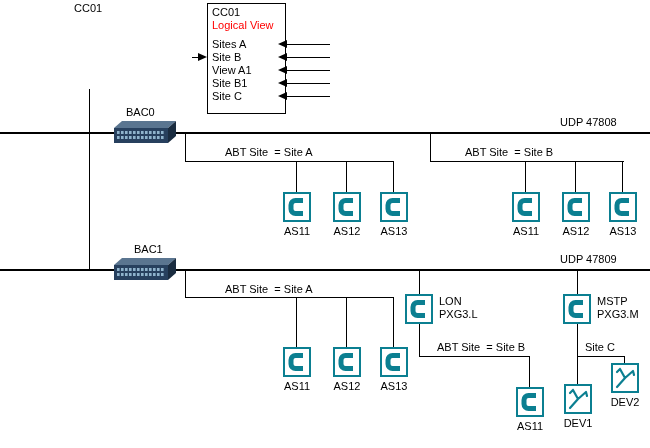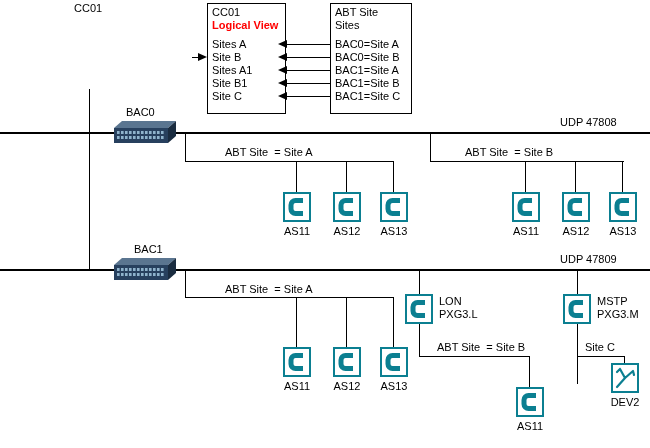--- a/index.html
+++ b/index.html
@@ -2,21 +2,21 @@
 <html><head>
 <meta charset="utf-8">
 <style>
   html,body{margin:0;padding:0;background:#fff;}
   .canvas{position:relative;width:650px;height:448px;background:#fff;overflow:hidden;
           font-family:"Liberation Sans",sans-serif;font-size:11px;color:#000;}
   .h{position:absolute;height:1px;background:#000;}
   .v{position:absolute;width:1px;background:#000;}
   .bus{height:2px;}
   .lbl{position:absolute;white-space:pre;line-height:12px;}
-  .red{color:#f00;font-weight:bold;}
+  .red{color:#f00;}
   .box{position:absolute;border:1px solid #000;background:#fff;padding:2px 4px;line-height:13px;}
   .gap{height:6px;}
   .driver{position:absolute;border:1px solid #4f81bd;background:#fff;display:flex;
           align-items:center;justify-content:center;color:#f00;}
   .arrow-left{position:absolute;width:0;height:0;border-top:4px solid transparent;
           border-bottom:4px solid transparent;border-right:9px solid #000;}
   .arrow-right{position:absolute;width:0;height:0;border-top:4px solid transparent;
           border-bottom:4px solid transparent;border-left:9px solid #000;}
   .device{position:absolute;width:36px;display:flex;flex-direction:column;align-items:center;}
   .dev-label{margin-top:3px;}
@@ -98,35 +98,25 @@
 
   <div class="h" style="left:192px;top:57px;width:7px"></div>
   <div class="arrow-right" style="left:198px;top:53px"></div>
 
   <div class="box" style="left:207px;top:3px;width:69px;height:105px">
     <div>CC01</div>
     <div class="red">Logical View</div>
     <div class="gap"></div>
     <div>Sites A</div>
     <div>Site B</div>
-    <div>Sites A1</div>
+    <div>View A1</div>
     <div>Site B1</div>
     <div>Site C</div>
   </div>
 
-  <div class="box" style="left:330px;top:3px;width:72px;height:105px">
-    <div>ABT Site</div>
-    <div>Sites</div>
-    <div class="gap"></div>
-    <div>BAC0=Site A</div>
-    <div>BAC0=Site B</div>
-    <div>BAC1=Site A</div>
-    <div>BAC1=Site B</div>
-    <div>BAC1=Site C</div>
-  </div>
 
   <div class="h" style="left:287px;top:44px;width:43px"></div>
   <div class="arrow-left" style="left:278px;top:40px"></div>
   <div class="h" style="left:287px;top:57px;width:43px"></div>
   <div class="arrow-left" style="left:278px;top:53px"></div>
   <div class="h" style="left:287px;top:70px;width:43px"></div>
   <div class="arrow-left" style="left:278px;top:66px"></div>
   <div class="h" style="left:287px;top:83px;width:43px"></div>
   <div class="arrow-left" style="left:278px;top:79px"></div>
   <div class="h" style="left:287px;top:96px;width:43px"></div>
@@ -274,20 +264,28 @@
       </svg>
   </div>
   <div class="lbl" style="left:597px;top:295px">MSTP</div>
   <div class="lbl" style="left:597px;top:308px">PXG3.M</div>
   <div class="v" style="left:577px;top:324px;height:33px"></div>
 
   <div class="h" style="left:577px;top:356px;width:48px"></div>
   <div class="lbl" style="left:585px;top:341px">Site C</div>
   <div class="v" style="left:577px;top:357px;height:27px"></div>
   <div class="v" style="left:624px;top:357px;height:27px"></div>
+  <div class="device" style="left:560px;top:384px">
+    <span>
+        <svg width="28" height="30" viewBox="0 0 28 30">
+          <use href="#ic-dev"></use>
+        </svg>
+      </span>
+    <span class="dev-label">DEV1</span>
+  </div>
   <div class="device" style="left:607px;top:363px">
     <span>
         <svg width="28" height="30" viewBox="0 0 28 30">
           <use href="#ic-dev"></use>
         </svg>
       </span>
     <span class="dev-label">DEV2</span>
   </div>
 
 </div>

